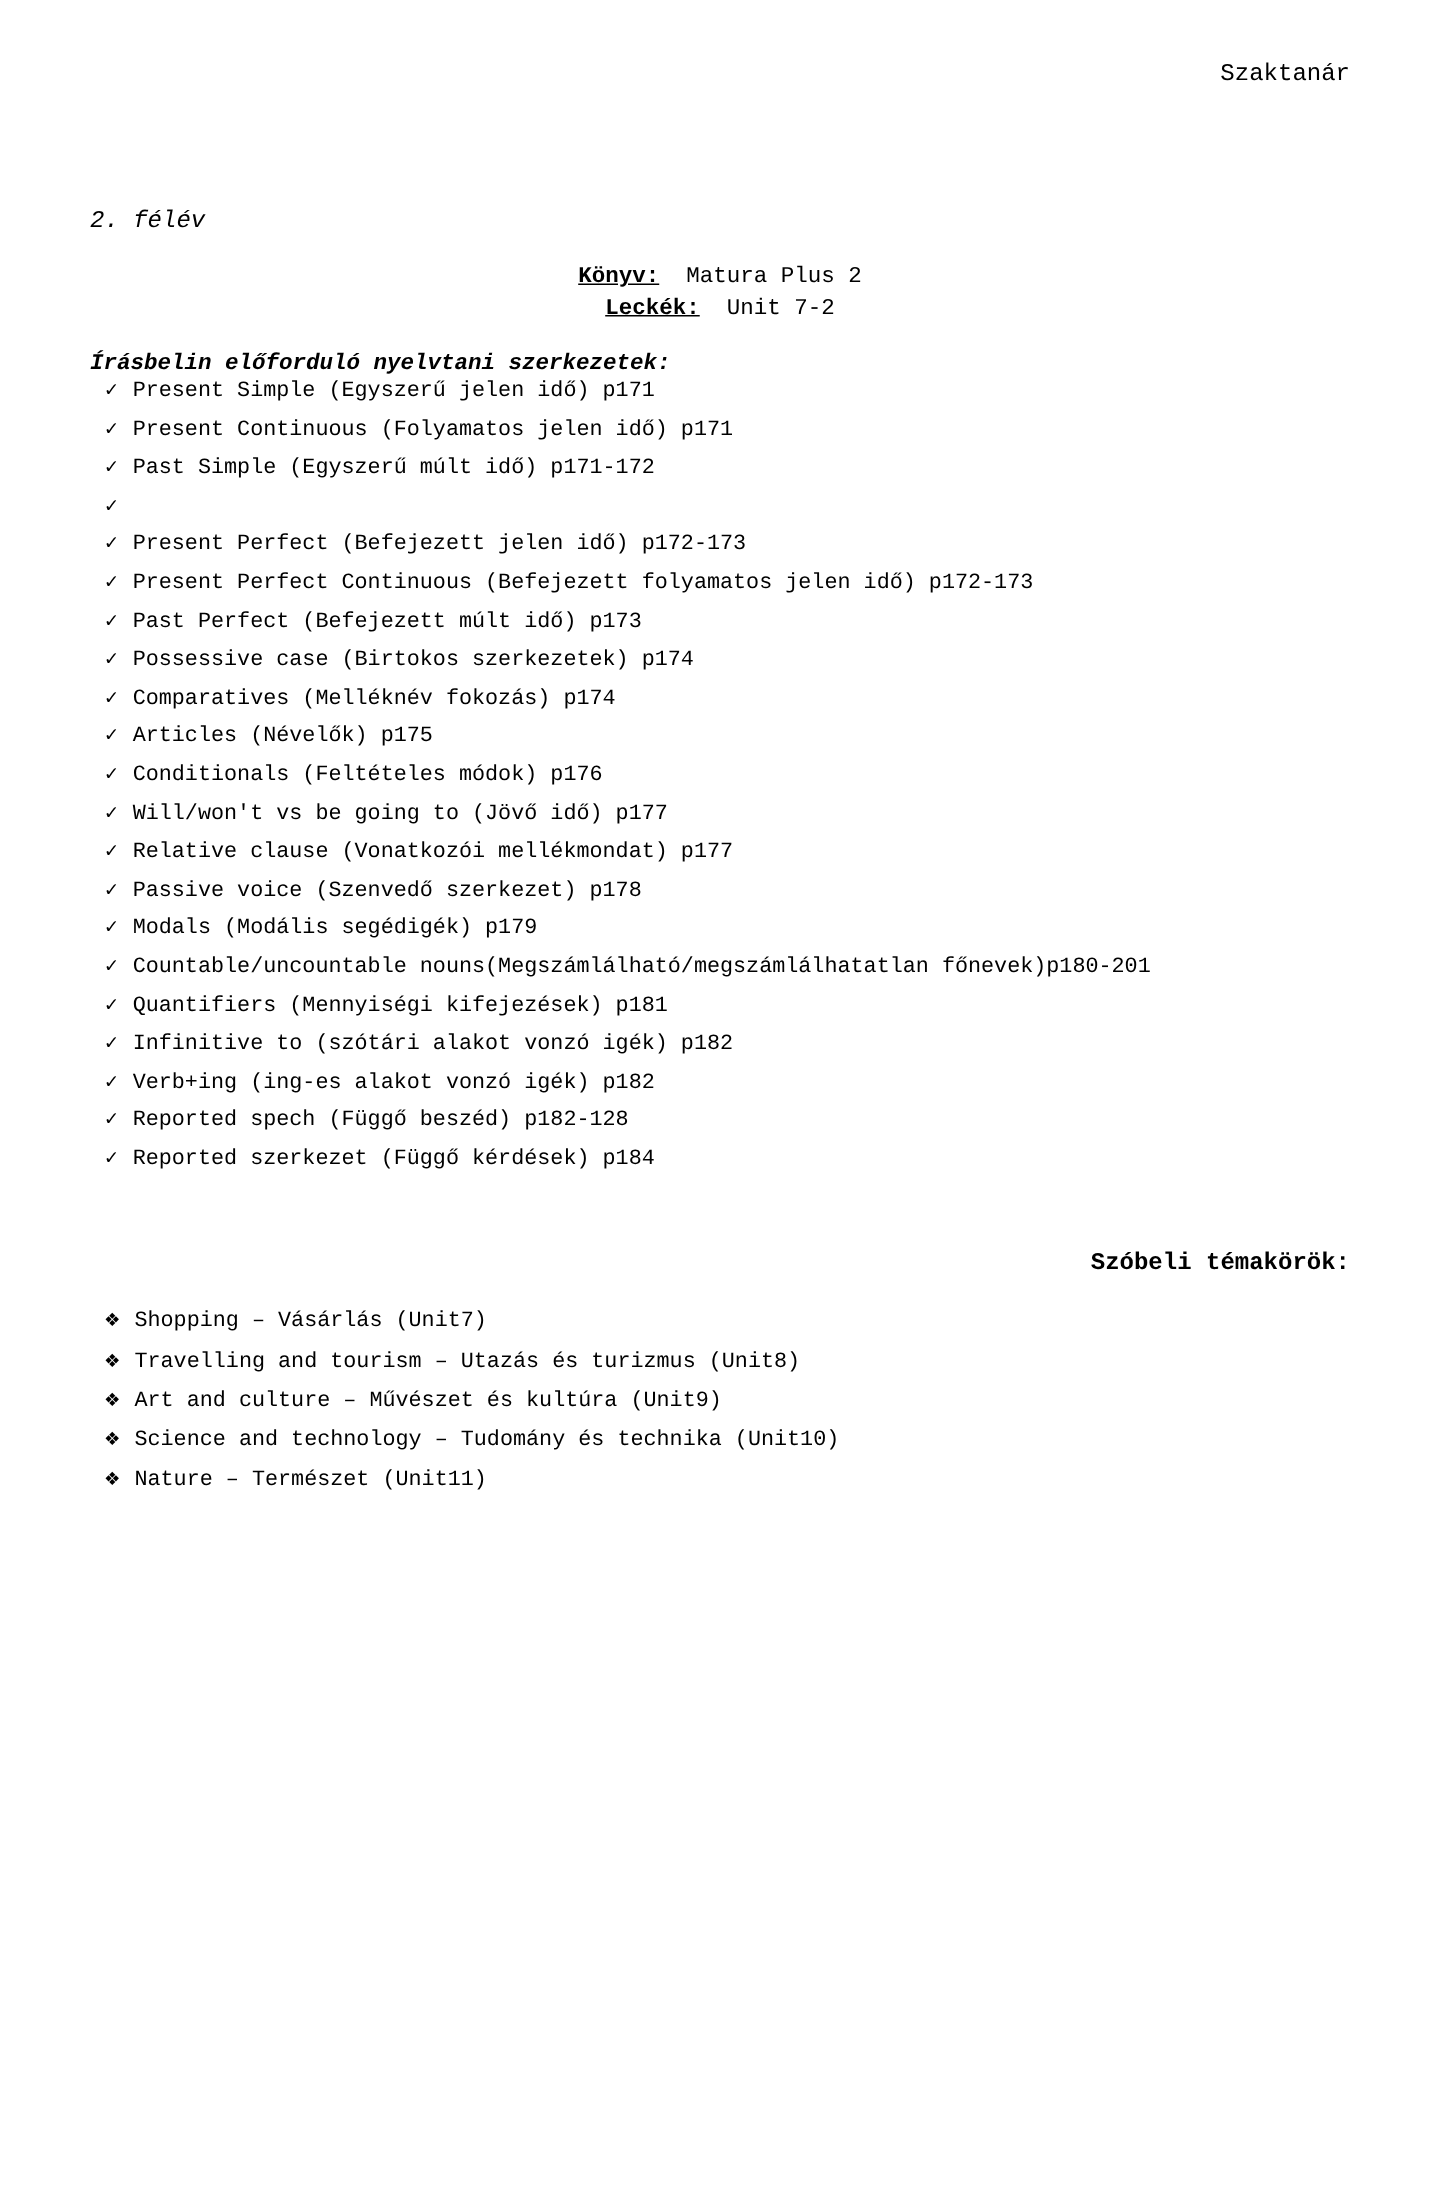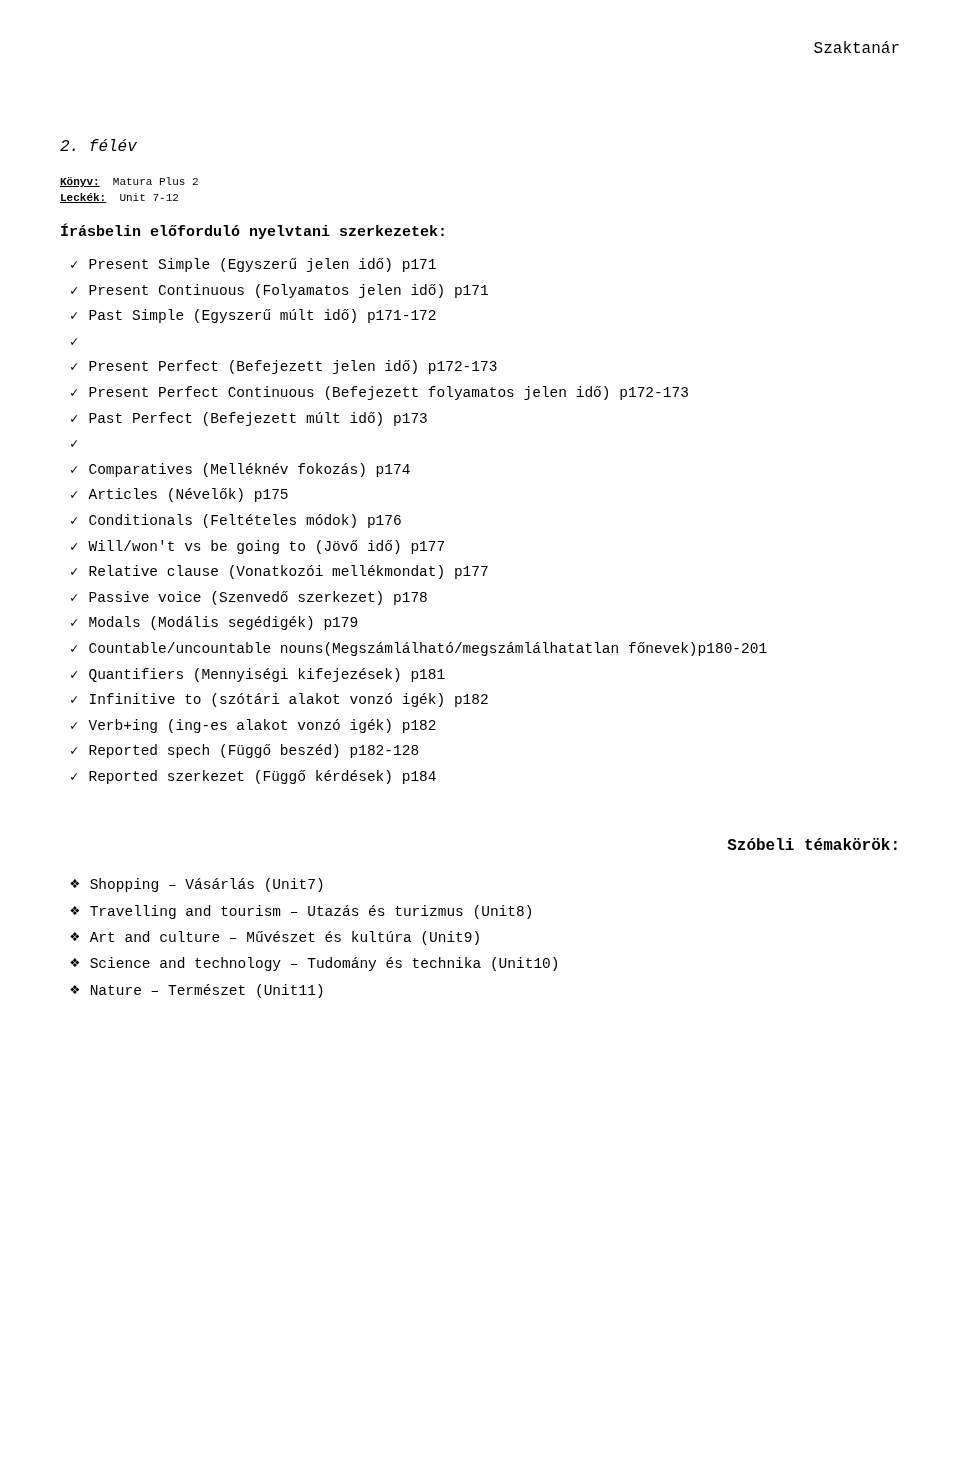--- a/index.html
+++ b/index.html
@@ -33,34 +33,35 @@
       font-family: 'Courier New', Courier, monospace;
       font-size: 16px;
     }
 
     .book-info {
       margin-bottom: 20px;
     }
 
     .book-info p {
       font-family: 'Courier New', Courier, monospace;
-      font-size: 11px;
+      font-size: 15px;
       margin-bottom: 4px;
+      text-align: center;
     }
 
     .book-info .label {
       font-weight: bold;
       text-decoration: underline;
     }
 
     .section-heading {
       font-family: 'Courier New', Courier, monospace;
       font-weight: bold;
       font-size: 15px;
-      margin-bottom: 14px;
+      font-style: italic;
     }
 
     .checklist {
       list-style: none;
       margin-bottom: 30px;
       padding-left: 10px;
     }
 
     .checklist li {
       font-family: 'Courier New', Courier, monospace;
@@ -124,21 +125,21 @@
 
 <div class="semester-title">2. félév</div>
 
 <div class="book-info">
   <p>
     <span class="label">Könyv:</span>
     &nbsp;<span>Matura Plus 2</span>
   </p>
   <p>
     <span class="label">Leckék:</span>
-    &nbsp;<span>Unit 7-12</span>
+    &nbsp;<span>Unit 7-2</span>
   </p>
 </div>
 
 <div class="section-heading">Írásbelin előforduló nyelvtani szerkezetek:</div>
 
 <ul class="checklist" id="checklist-ul">
 <li>
       <span class="check">✓</span>
       <span>Present Simple (Egyszerű jelen idő) p171</span>
     </li>
@@ -160,20 +161,21 @@
     <li>
       <span class="check">✓</span>
       <span>Present Perfect Continuous (Befejezett folyamatos jelen idő) p172-173</span>
     </li>
     <li>
       <span class="check">✓</span>
       <span>Past Perfect (Befejezett múlt idő) p173</span>
     </li>
     <li>
       <span class="check">✓</span>
+      <span>Possessive case (Birtokos szerkezetek) p174</span>
     </li>
     <li>
       <span class="check">✓</span>
       <span>Comparatives (Melléknév fokozás) p174</span>
     </li>
     <li>
       <span class="check">✓</span>
       <span>Articles (Névelők) p175</span>
     </li>
     <li>

